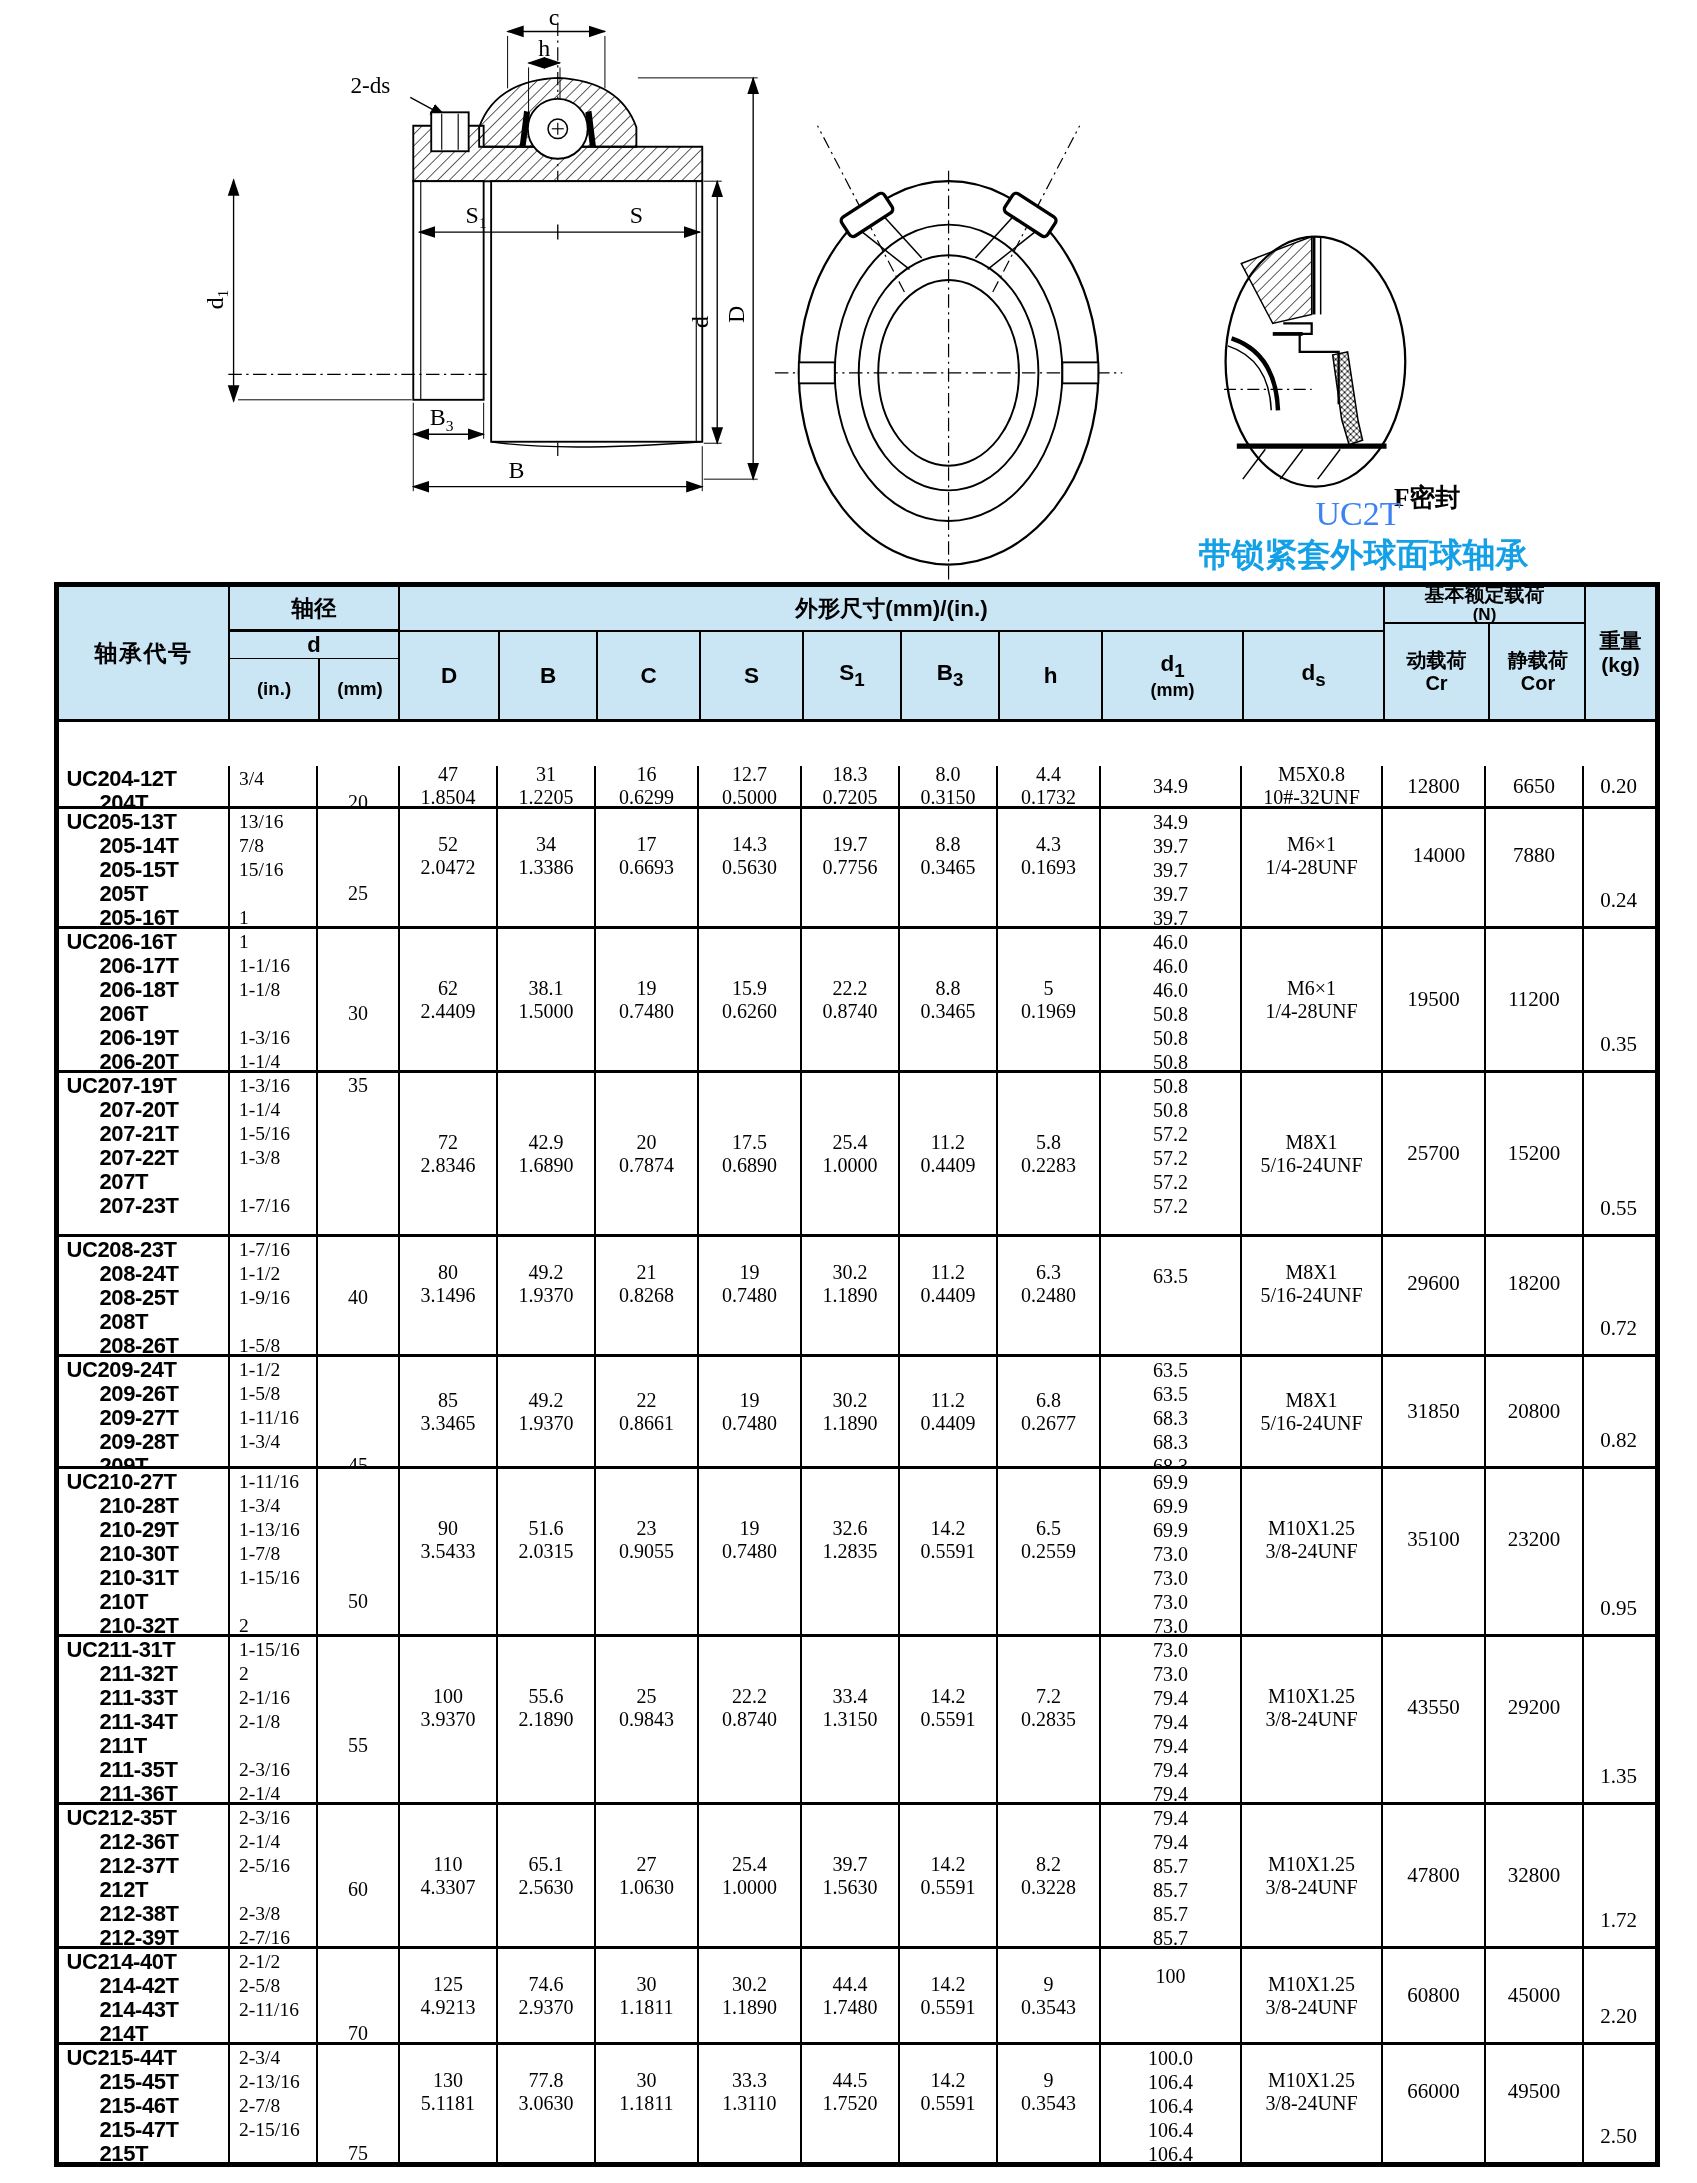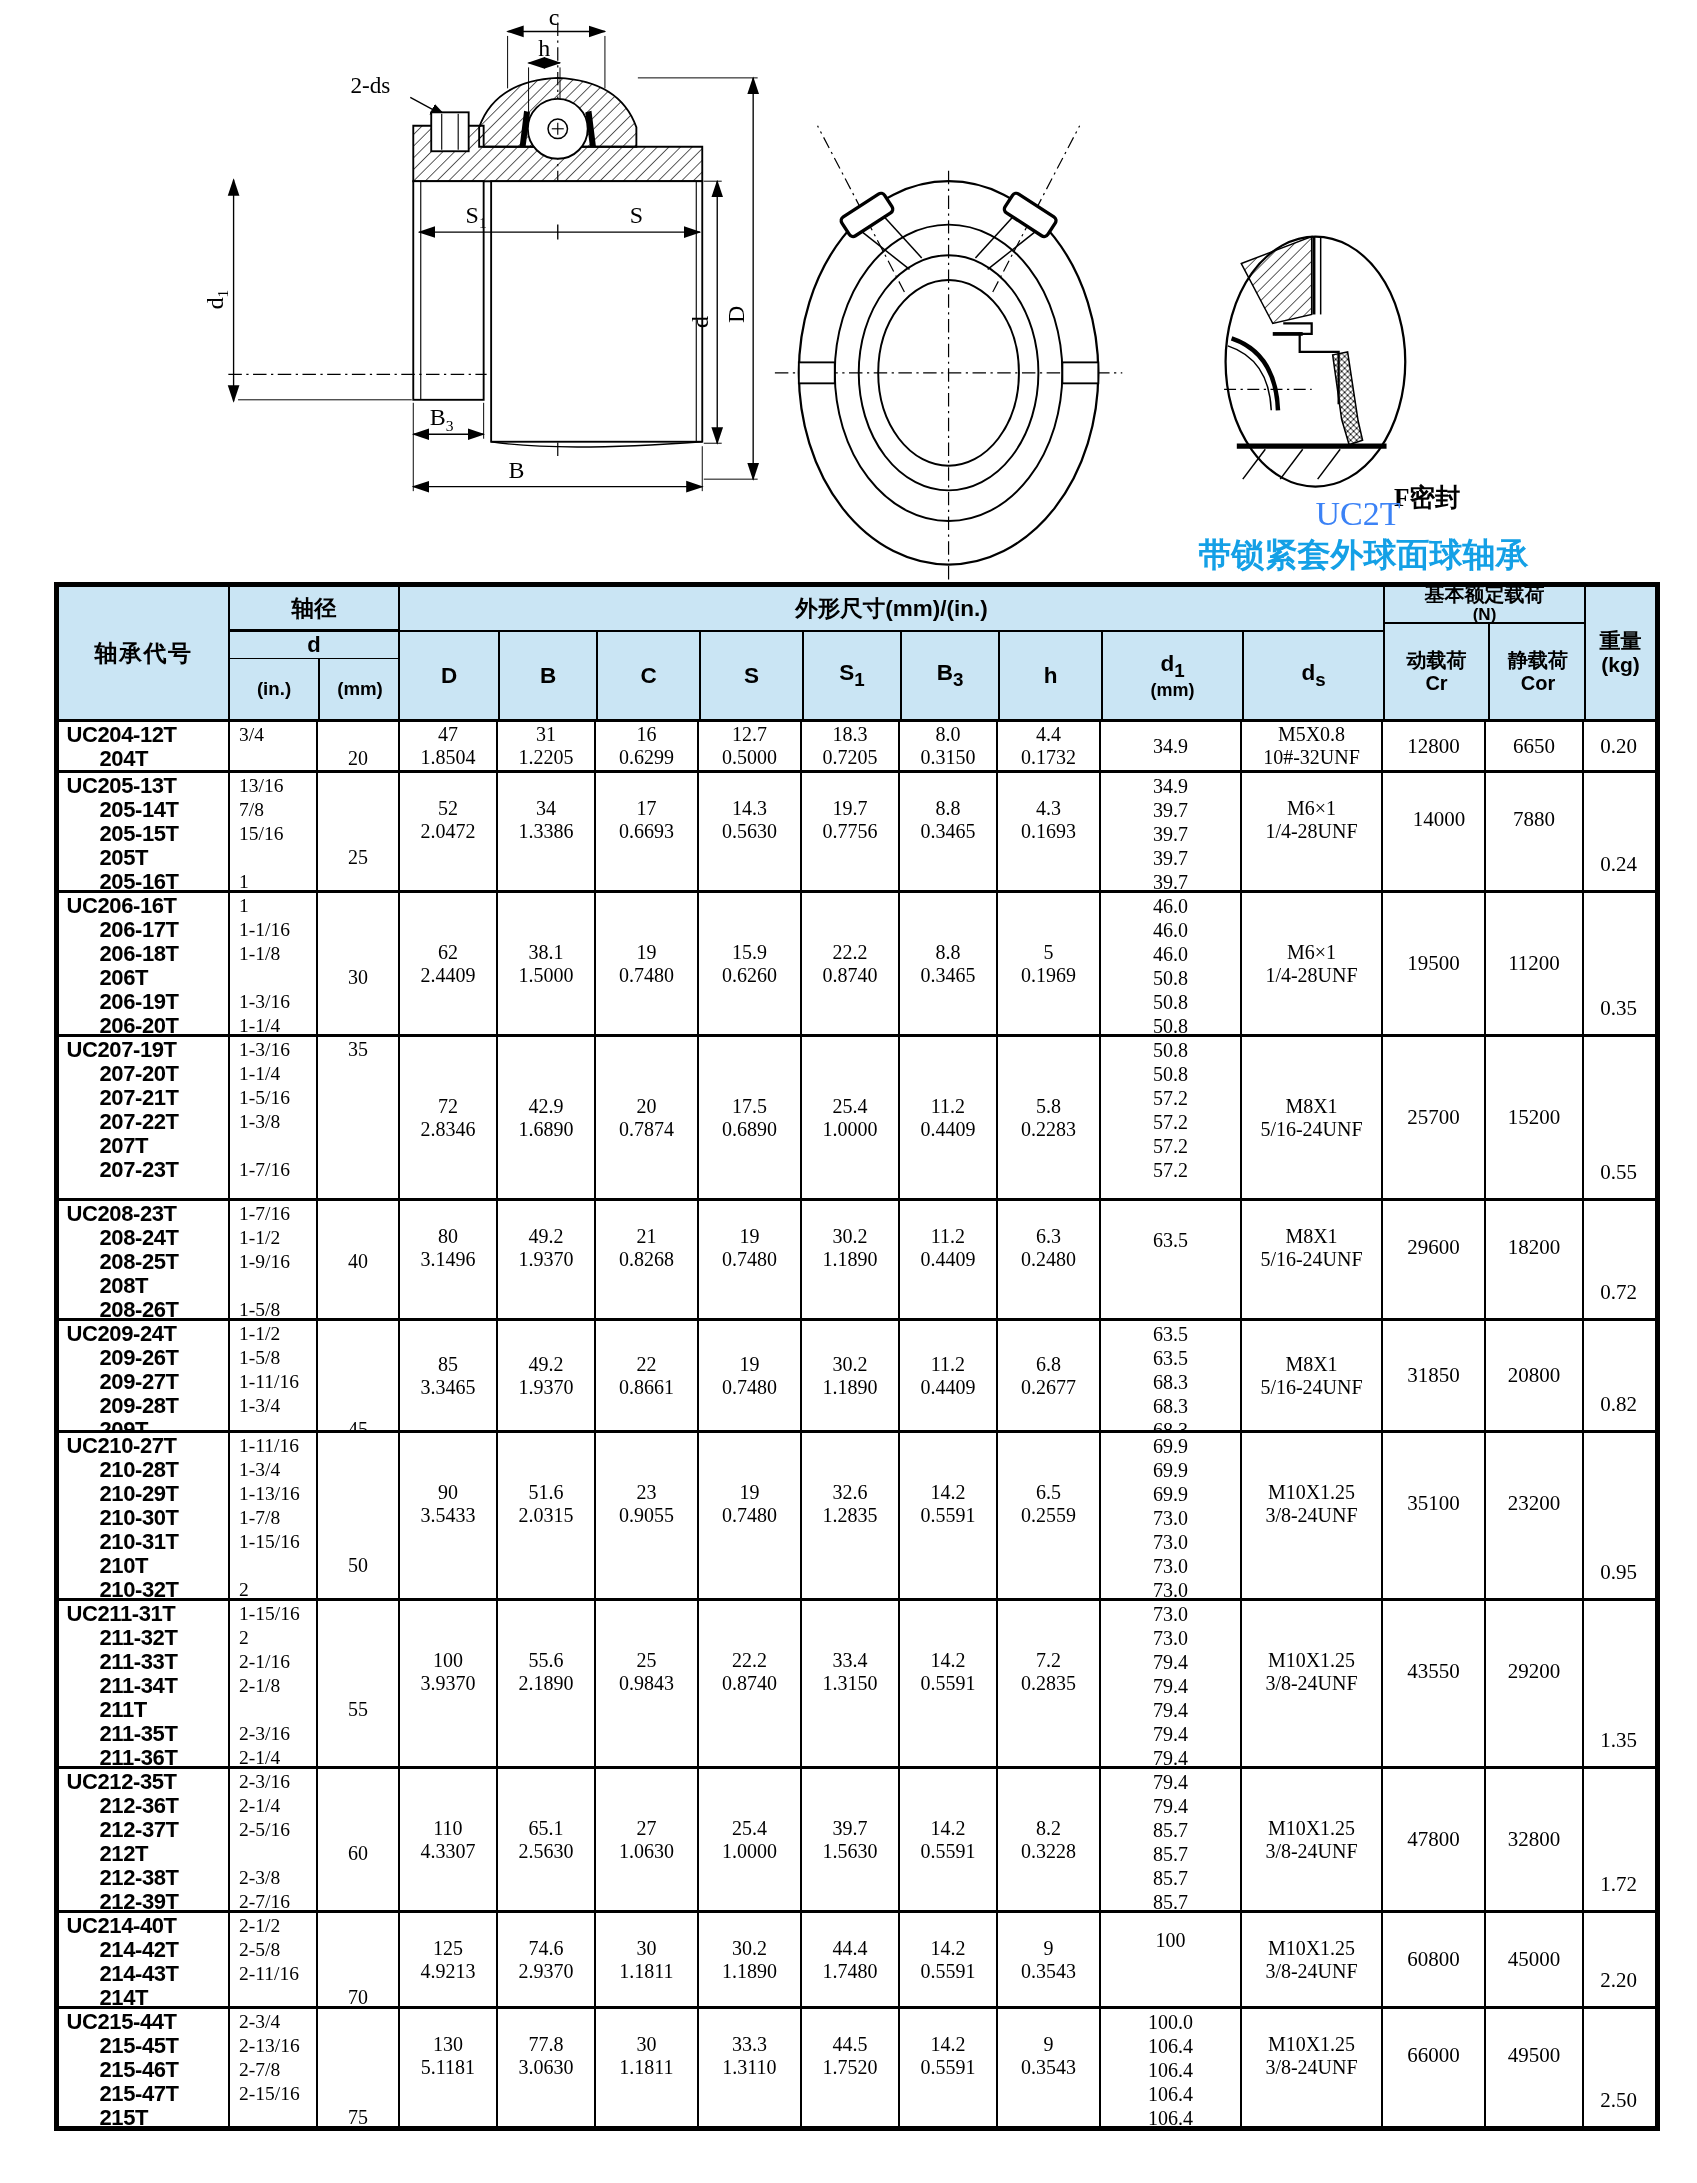--- a/index.html
+++ b/index.html
@@ -250,21 +250,21 @@
               <span>Cor</span>
             </div>
           </div>
       </div>
       <div class="hcell hd-wt">
         <span>重量</span>
         <span>(kg)</span>
       </div>
     </div>
     <div id="tbody">
-        <div class="row" style="height: 48px;">
+        <div class="row" style="height: 40px; margin-top: 44px;">
           <div class="cell codes">
             <div class="ln">UC204-12T</div>
             <div class="ln ind">204T</div>
           </div>
           <div class="cell din">
             <div class="ln">3/4</div>
             <div class="ln">&nbsp;</div>
           </div>
           <div class="cell dmm">
             <div class="ln" style="margin-top: 24px;">20</div>

